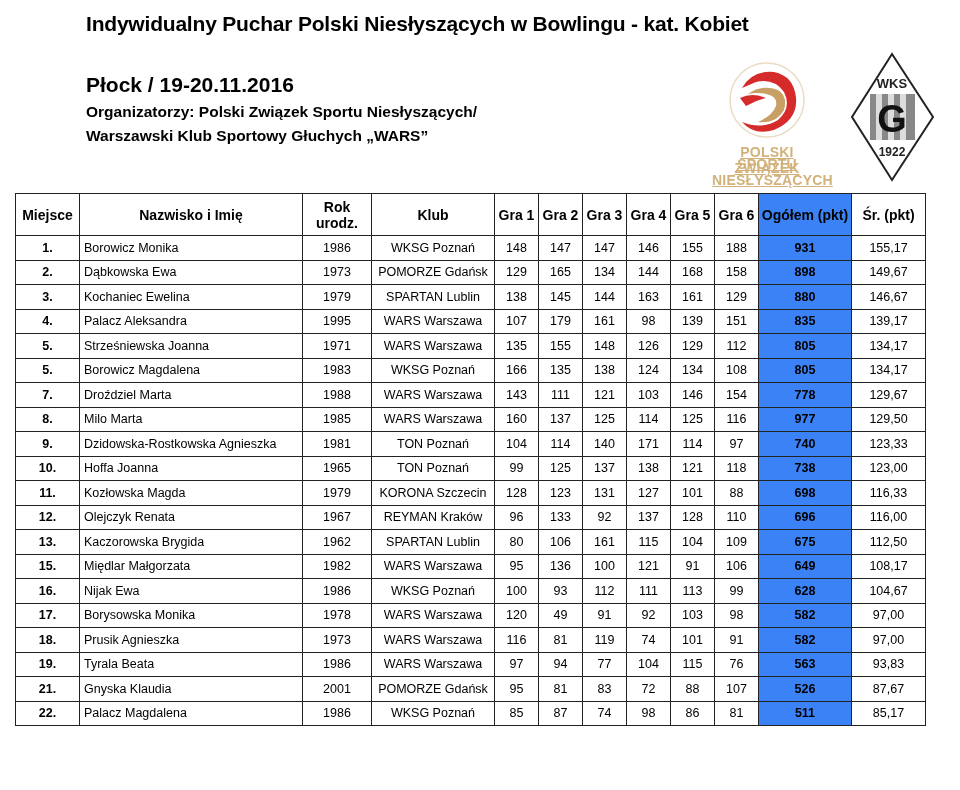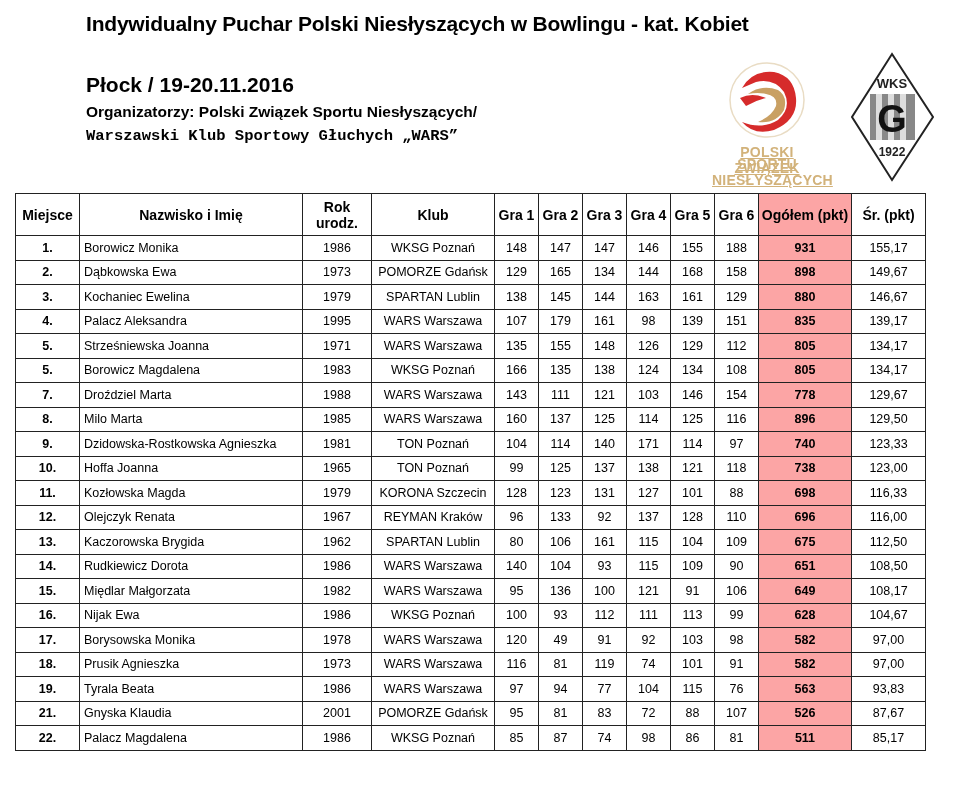--- a/index.html
+++ b/index.html
@@ -1,30 +1,30 @@
 <!DOCTYPE html>
 <html><head>
 <meta charset="utf-8">
 <style>
   html, body { margin: 0; padding: 0; background: #ffffff; }
   body { width: 960px; height: 790px; position: relative; overflow: hidden;
          font-family: "Liberation Sans", "DejaVu Sans", sans-serif; color: #000; }
   .title { position: absolute; left: 86px; top: 12px; font-size: 21px; font-weight: bold; letter-spacing: -0.2px; white-space: nowrap; }
   .subtitle { position: absolute; left: 86px; top: 45px; font-size: 21px; font-weight: bold; white-space: nowrap; margin-top: 28px; }
   .org1 { position: absolute; left: 86px; top: 103px; font-size: 15.5px; font-weight: bold; white-space: nowrap; }
-  .org2 { position: absolute; left: 86px; top: 127px; font-size: 15.5px; font-weight: bold; white-space: nowrap; font-family: Liberation Mono, monospace; }
+  .org2 { position: absolute; left: 86px; top: 127px; font-size: 15.5px; font-weight: bold; white-space: nowrap; }
   .logo-pzsn { position: absolute; left: 712px; top: 58px; width: 110px; height: 115px; }
   .logo-pzsn .txt { position: absolute; left: 0; width: 110px; text-align: center; font-size: 14px; font-weight: bold; color: #d2b27a; letter-spacing: 0.2px; text-decoration: underline; }
   .logo-wks { position: absolute; left: 850px; top: 52px; width: 85px; height: 130px; }
   table { position: absolute; left: 15px; top: 193px; border-collapse: collapse; font-size: 12.5px; }
   th, td { border: 1.3px solid #222; padding: 0; height: 23.5px; text-align: center; }
   th { height: 41px; font-weight: bold; font-size: 14px; }
   td.name { text-align: left; padding-left: 4px; }
   td.place { font-weight: bold; }
-  .yellow { background: #fca5a5; }
+  .yellow { background: #3b82f6; }
   td.total { font-weight: bold; }
 </style>
 </head>
 <body>
 
 <div class="title">Indywidualny Puchar Polski Niesłyszących w Bowlingu -  kat. Kobiet</div>
 <div class="subtitle">Płock / 19-20.11.2016</div>
 <div class="org1">Organizatorzy: Polski Związek Sportu Niesłyszących/</div>
 <div class="org2">Warszawski Klub Sportowy Głuchych „WARS”</div>
 
@@ -186,21 +186,21 @@
         <td class="place">8.</td>
         <td class="name">Milo Marta</td>
         <td class="">1985</td>
         <td class="">WARS Warszawa</td>
         <td class="">160</td>
         <td class="">137</td>
         <td class="">125</td>
         <td class="">114</td>
         <td class="">125</td>
         <td class="">116</td>
-        <td class="yellow total">896</td>
+        <td class="yellow total">977</td>
         <td class="">129,50</td>
       </tr>
       <tr>
         <td class="place">9.</td>
         <td class="name">Dzidowska-Rostkowska Agnieszka</td>
         <td class="">1981</td>
         <td class="">TON Poznań</td>
         <td class="">104</td>
         <td class="">114</td>
         <td class="">140</td>
@@ -260,34 +260,20 @@
         <td class="">80</td>
         <td class="">106</td>
         <td class="">161</td>
         <td class="">115</td>
         <td class="">104</td>
         <td class="">109</td>
         <td class="yellow total">675</td>
         <td class="">112,50</td>
       </tr>
       <tr>
-        <td class="place">14.</td>
-        <td class="name">Rudkiewicz Dorota</td>
-        <td class="">1986</td>
-        <td class="">WARS Warszawa</td>
-        <td class="">140</td>
-        <td class="">104</td>
-        <td class="">93</td>
-        <td class="">115</td>
-        <td class="">109</td>
-        <td class="">90</td>
-        <td class="yellow total">651</td>
-        <td class="">108,50</td>
-      </tr>
-      <tr>
         <td class="place">15.</td>
         <td class="name">Międlar Małgorzata</td>
         <td class="">1982</td>
         <td class="">WARS Warszawa</td>
         <td class="">95</td>
         <td class="">136</td>
         <td class="">100</td>
         <td class="">121</td>
         <td class="">91</td>
         <td class="">106</td>

